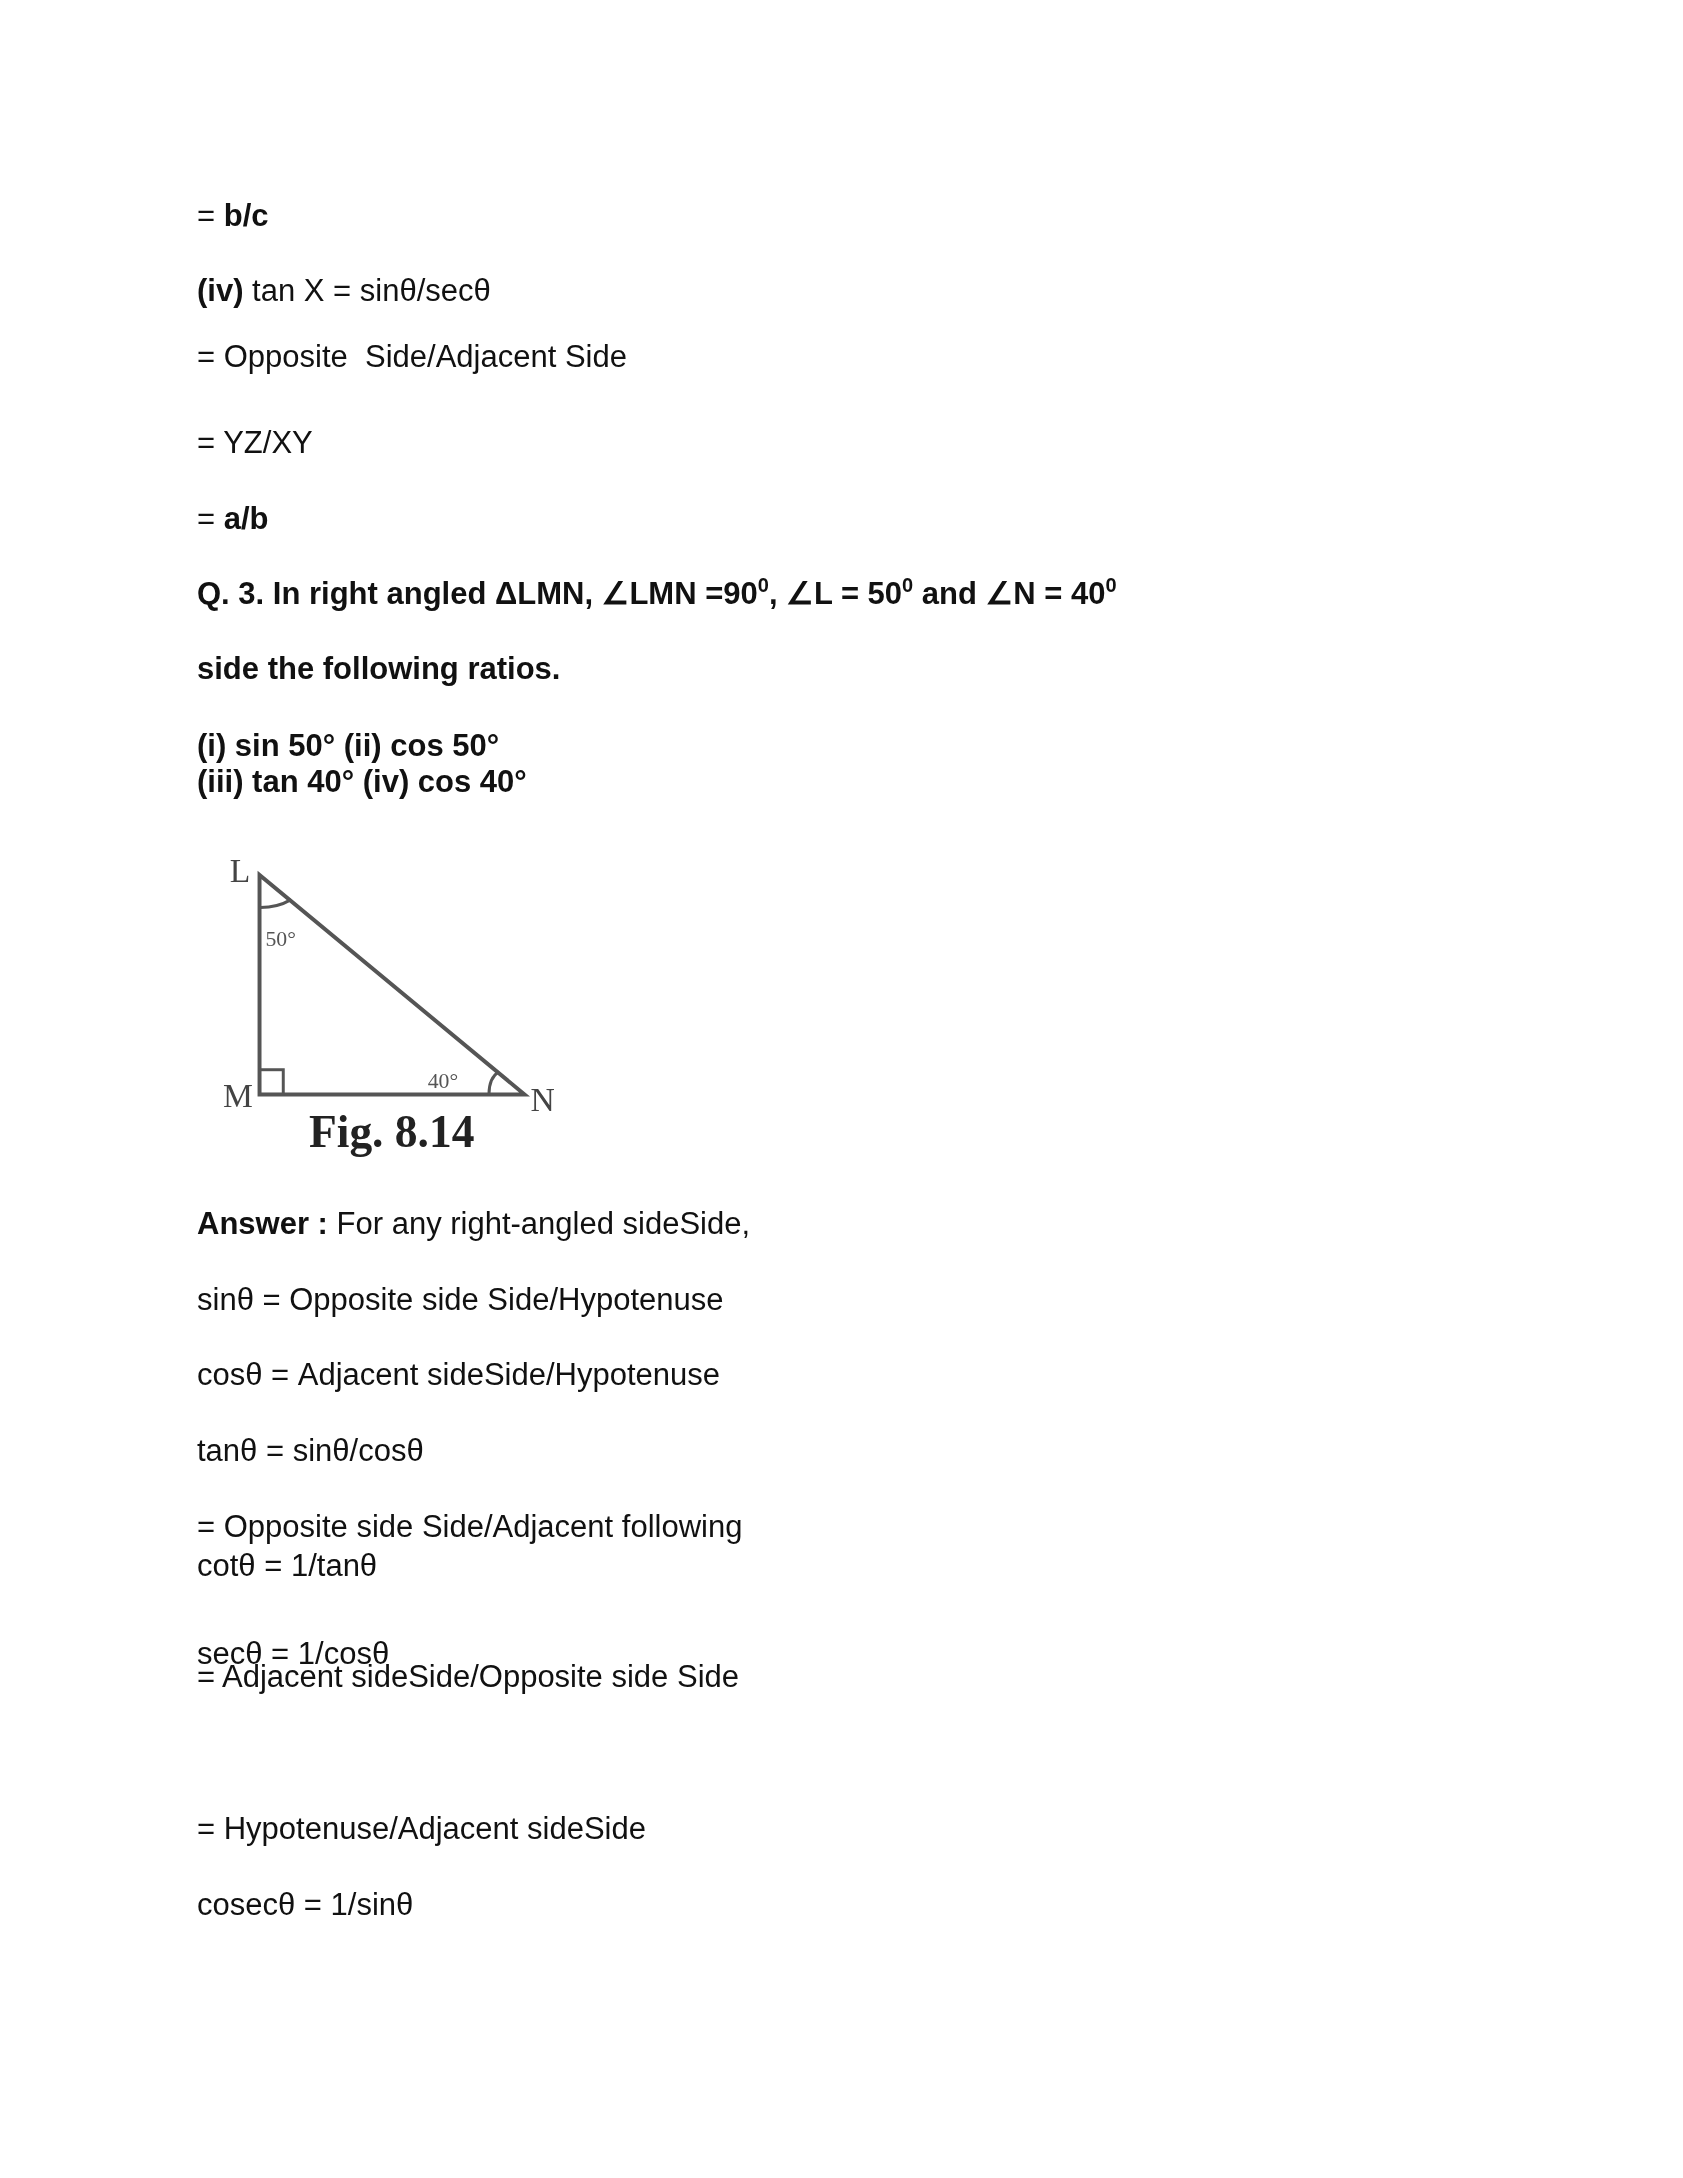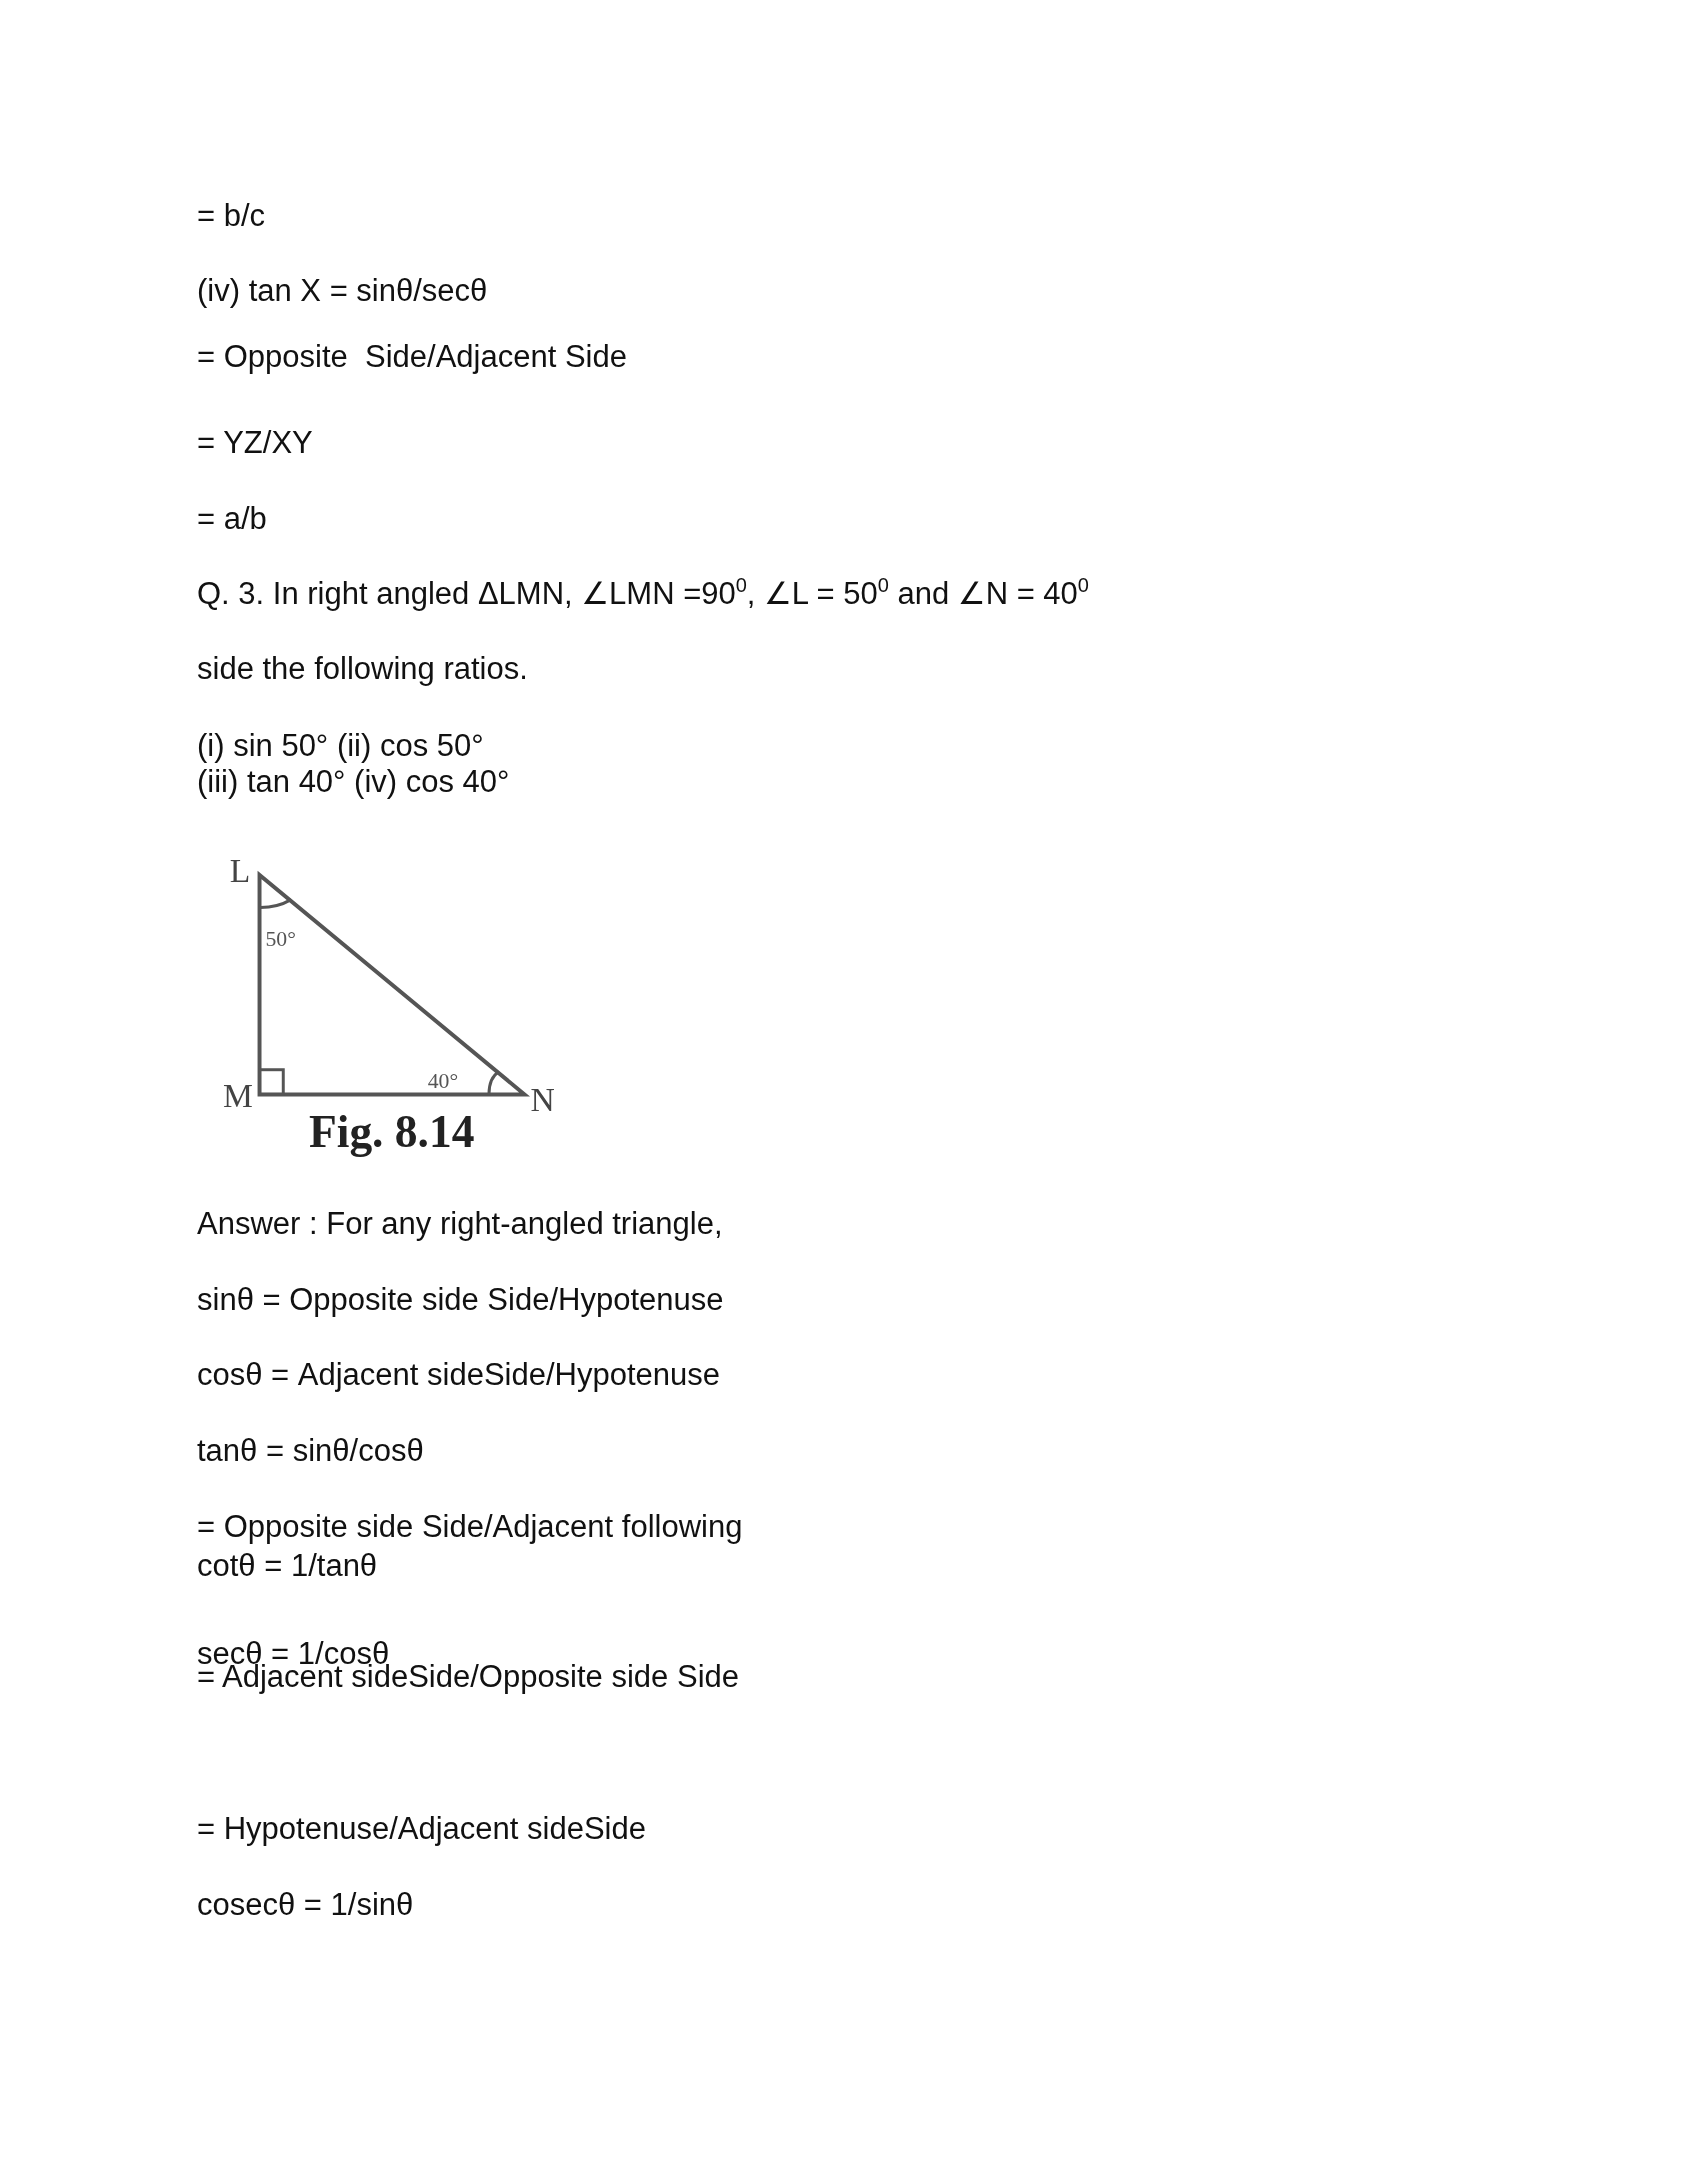--- a/index.html
+++ b/index.html
@@ -1,19 +1,19 @@
 <!DOCTYPE html>
 <html><head>
 <meta charset="utf-8">
 <style>
   html, body { margin: 0; padding: 0; background: #ffffff; }
   body { width: 1683px; height: 2178px; position: relative; overflow: hidden;
          font-family: "Liberation Sans", sans-serif; color: #111111; }
   .line { position: absolute; left: 197px; font-size: 31px; line-height: 36px; white-space: pre; }
-  .b { font-weight: normal; }
+  .b { font-weight: bold; }
   sup { font-size: 20px; vertical-align: 12px; line-height: 0; }
   #figure { position: absolute; left: 218px; top: 832px; width: 356px; height: 337px; }
   .fig-caption { font-family: "Liberation Serif", "DejaVu Serif", serif; font-weight: bold; font-size: 46px; }
   .vlabel { font-family: "Liberation Serif", serif; font-size: 34px; fill: #444; }
   .alabel { font-family: "Liberation Serif", serif; font-size: 22px; fill: #555; }
 </style>
 </head>
 <body>
 
 <div class="line" style="top:198px"><span>= </span><span class="b">b/c</span></div>
@@ -39,21 +39,21 @@
     <path d="M 274,265 Q 274,248 284,242" fill="none" stroke="#555" stroke-width="3"></path>
     <text class="vlabel" x="12" y="50">L</text>
     <text class="vlabel" x="5" y="278">M</text>
     <text class="vlabel" x="316" y="282">N</text>
     <text class="alabel" x="48" y="115">50°</text>
     <text class="alabel" x="212" y="258">40°</text>
     <text class="fig-caption" x="92" y="318" fill="#222">Fig. 8.14</text>
   </svg>
 </div>
 
-<div class="line" style="top:1206px"><span class="b">Answer :</span><span> For any right-angled triangle,</span></div>
+<div class="line" style="top:1206px"><span class="b">Answer :</span><span> For any right-angled sideSide,</span></div>
 <div class="line" style="top:1282px">sinθ = Opposite side Side/Hypotenuse</div>
 <div class="line" style="top:1357px">cosθ = Adjacent sideSide/Hypotenuse</div>
 <div class="line" style="top:1433px">tanθ = sinθ/cosθ</div>
 <div class="line" style="top:1509px">= Opposite side Side/Adjacent following</div>
 <div class="line" style="top:1548px">cotθ = 1/tanθ</div>
 <div class="line" style="top:1659px">= Adjacent sideSide/Opposite side Side</div>
 <div class="line" style="top:1636px">secθ = 1/cosθ</div>
 <div class="line" style="top:1811px">= Hypotenuse/Adjacent sideSide</div>
 <div class="line" style="top:1887px">cosecθ = 1/sinθ</div>
 

